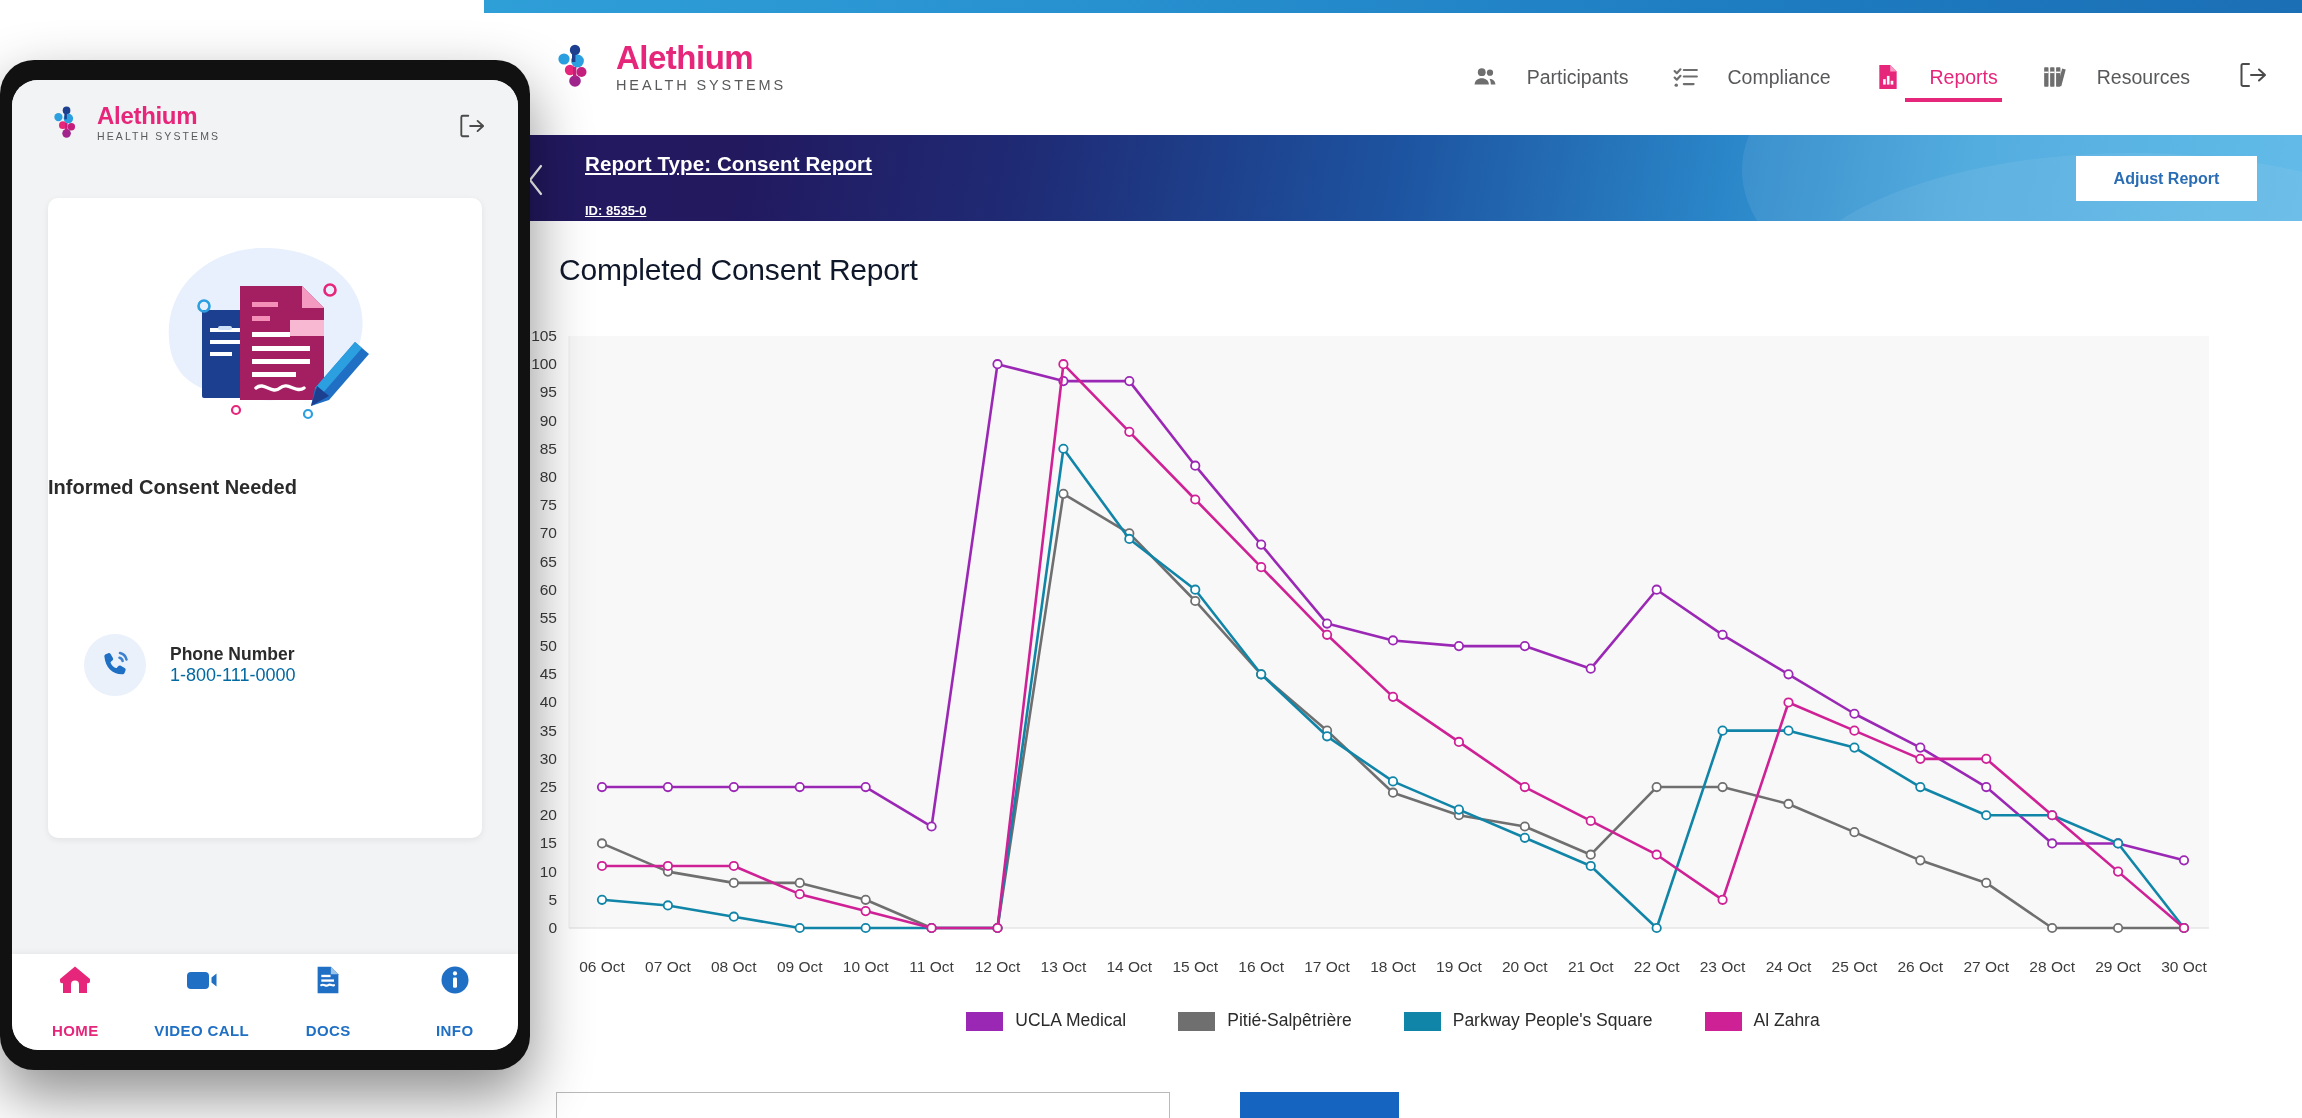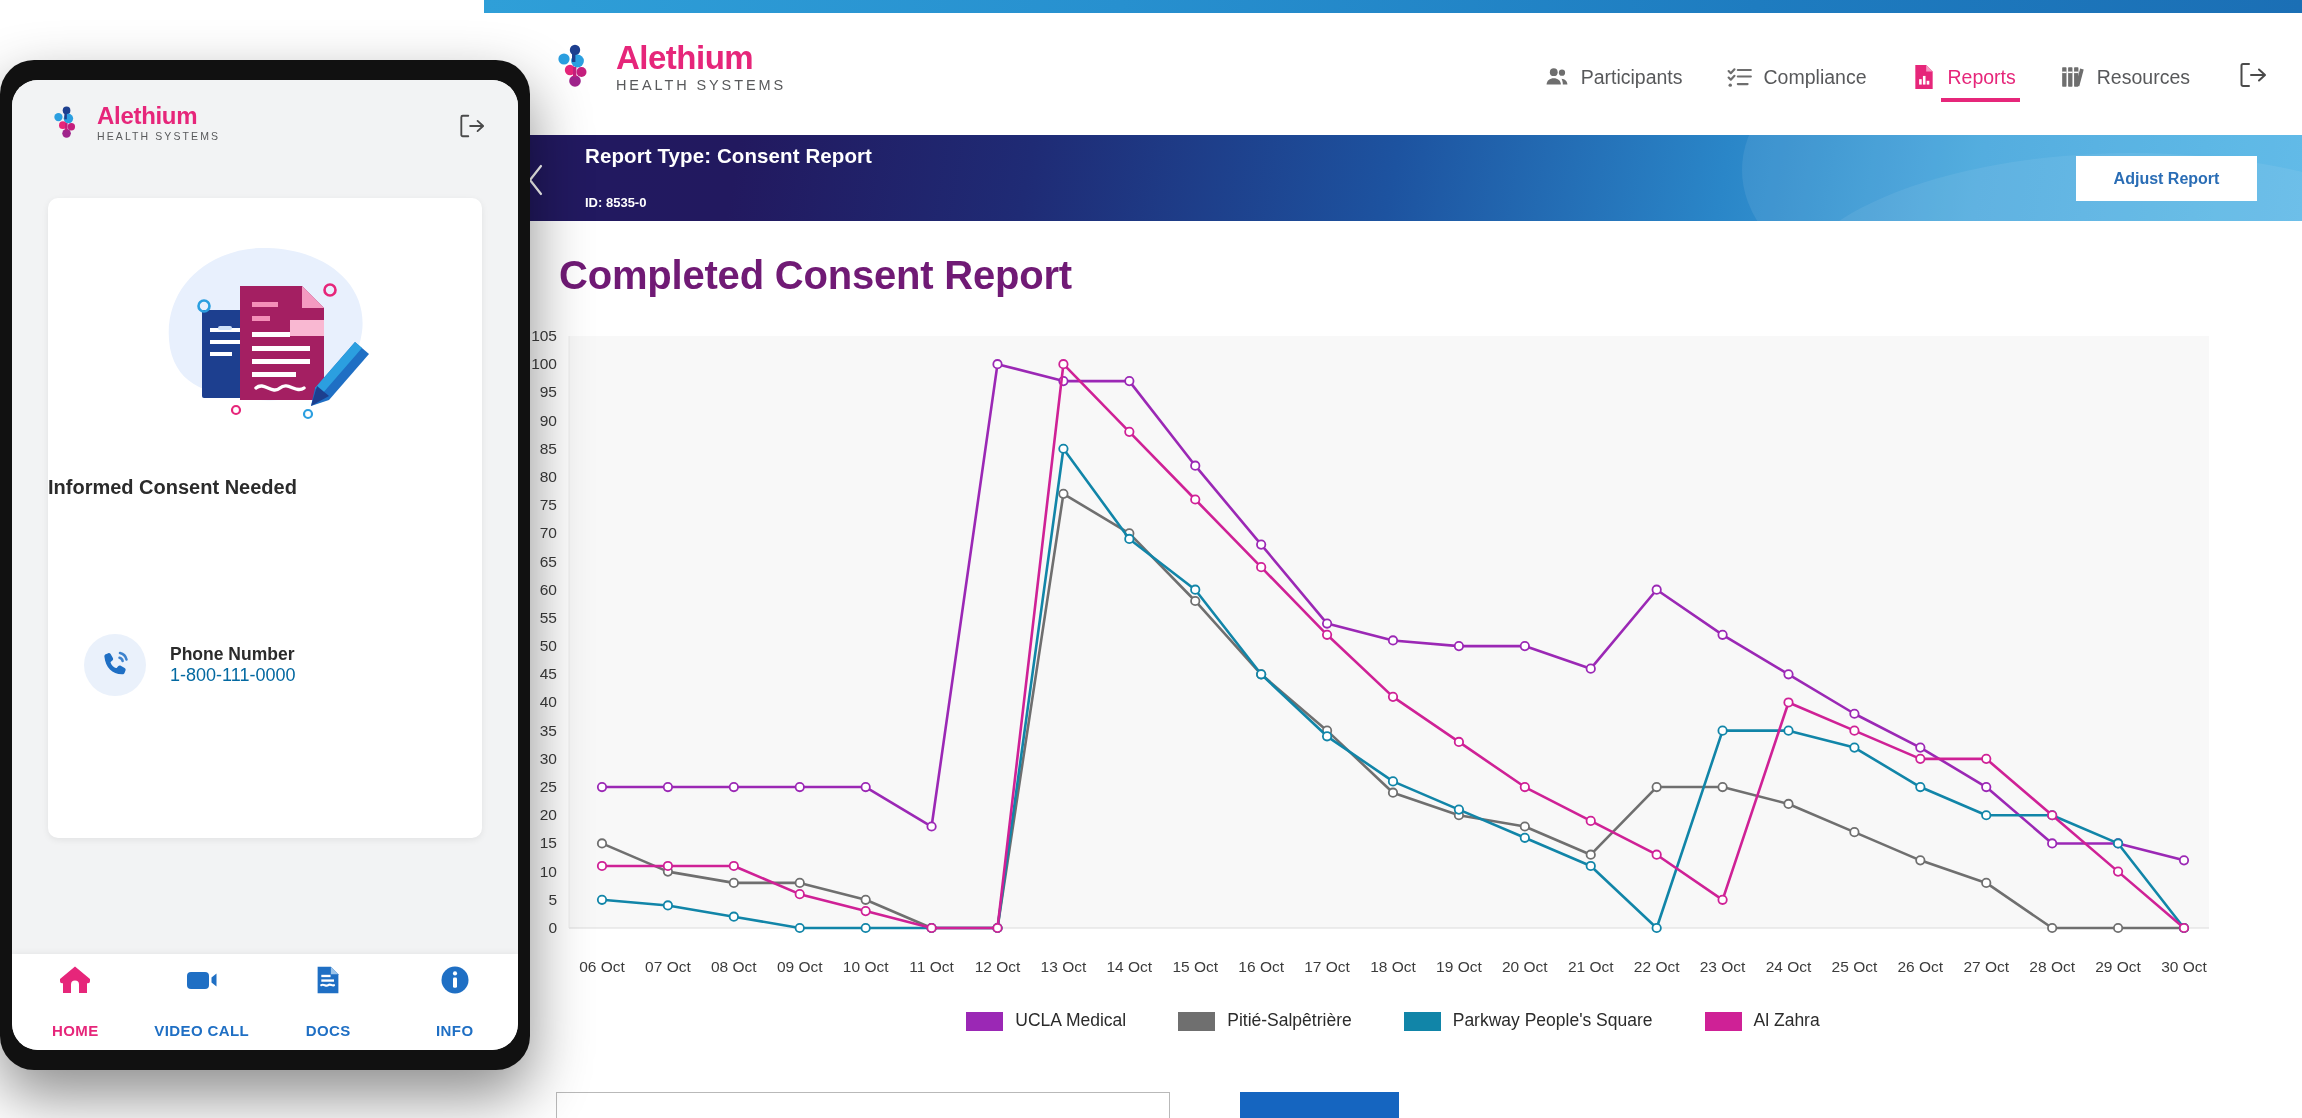--- a/index.html
+++ b/index.html
@@ -26,21 +26,21 @@
     background: #ffffff; display: flex; align-items: center;
   }
   .brand { position: absolute; left: 74px; top: 28px; display: flex; align-items: center; gap: 12px; }
   .brand-logo { width: 46px; height: 48px; position: relative; }
   .brand-text { display: flex; flex-direction: column; line-height: 1; }
   .brand-title { font-size: 33px; font-weight: 700; color: #e6267a; letter-spacing: -0.5px; }
   .brand-sub { font-size: 14.5px; font-weight: 400; color: #58595b; letter-spacing: 2.9px; margin-top: 4px; }
 
   .topnav { position: absolute; right: 34px; top: 42px; display: flex; align-items: center; gap: 0; }
   .navitem {
-    display: flex; align-items: center; gap: 11px;
+    display: flex; align-items: center; gap: 29px;
     padding: 0 22px; cursor: pointer; position: relative;
     height: 44px;
   }
   .navitem .nav-label { font-size: 19.5px; color: #58595b; font-weight: 400; white-space: nowrap; }
   .navitem.active .nav-label { color: #e6267a; }
   .navitem.active .nav-underline {
     position: absolute; left: 52px; right: 18px; bottom: -3px; height: 4px; background: #e6267a;
   }
   .nav-ico { width: 26px; height: 26px; display: block; flex: 0 0 auto; }
   .logout-btn { margin-left: 26px; cursor: pointer; display: flex; align-items: center; }
@@ -55,33 +55,33 @@
     position: absolute; right: -60px; top: -130px; width: 620px; height: 330px;
     border-radius: 50%;
     background: rgba(255,255,255,0.08);
   }
   .banner-swoosh-2 {
     position: absolute; right: -180px; top: 18px; width: 700px; height: 300px;
     border-radius: 50%;
     background: rgba(255,255,255,0.07);
   }
   .banner-back { position: absolute; left: 42px; top: 28px; cursor: pointer; }
-  .banner-text { position: absolute; left: 101px; top: 8px; color: #fff; }
+  .banner-text { position: absolute; left: 101px; top: 16px; color: #fff; text-decoration: underline; }
   .banner-line1 { font-size: 20.5px; font-weight: 700; line-height: 26px; letter-spacing: 0.1px; }
   .banner-line2 { font-size: 13px; font-weight: 700; line-height: 26px; margin-top: 21px; }
   .adjust-btn {
     position: absolute; right: 45px; top: 21px; width: 181px; height: 45px;
     background: #ffffff; color: #2a6db5; font-size: 16px; font-weight: 700;
     display: flex; align-items: center; justify-content: center; cursor: pointer;
   }
 
   
   .page-title {
     position: absolute; left: 75px; top: 253px;
-    font-size: 40px; color: #701a75; font-weight: 700; letter-spacing: -0.2px;
+    font-size: 30px; color: #0f172a; font-weight: 400; letter-spacing: -0.2px;
   }
 
   
   .chart-wrap { position: absolute; left: 0; top: 330px; width: 100%; height: 720px; }
   .chart-svg { display: block; }
   .legend {
     position: absolute; left: 0; right: 0; top: 1010px;
     display: flex; justify-content: center; align-items: center; gap: 0;
   }
   .legend-item { display: flex; align-items: flex-end; gap: 12px; margin: 0 26px; }

